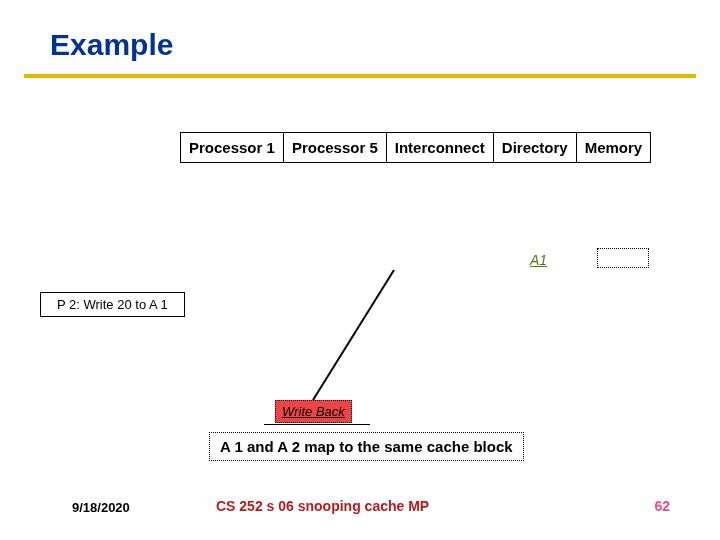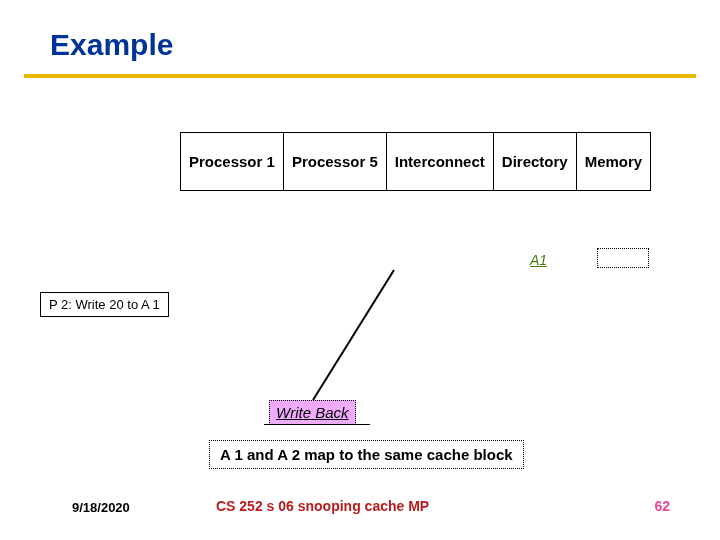--- a/index.html
+++ b/index.html
@@ -29,21 +29,21 @@
     background: #e6b800;
   }
   .tbl {
     position: absolute;
     top: 132px;
     left: 180px;
     border-collapse: collapse;
   }
   .tbl th {
     border: 1px solid #000;
-    padding: 20px 8px;
+    padding: 6px 8px;
     font-size: 15px;
     font-weight: bold;
     background: #fff;
   }
   
   .tbl th + th { border-left-style: dotted; }
   .tbl th:nth-child(4) { border-left-style: solid; }
 
   .a1 {
     position: absolute;
@@ -64,33 +64,33 @@
     border-left: 1px dotted #000;
     border-right: 1px dotted #000;
     border-bottom: 1px dotted #000;
   }
   .p2box {
     position: absolute;
     left: 40px;
     top: 292px;
     border: 1px solid #000;
     font-size: 13px;
-    padding: 4px 8px;
+    padding: 4px 16px;
     background: #fff;
   }
   .wbbox {
     position: absolute;
-    left: 269px;
+    left: 275px;
     top: 400px;
     border: 1px dotted #000;
-    font-size: 15px;
+    font-size: 13px;
     font-style: italic;
     text-decoration: underline;
     padding: 3px 6px;
-    background: #f0abfc;
+    background: #ef4444;
   }
   .wb-underline {
     position: absolute;
     left: 264px;
     top: 424px;
     width: 106px;
     height: 0;
     border-top: 1px solid #000;
   }
   .mapbox {
@@ -98,21 +98,20 @@
     left: 209px;
     top: 432px;
     border-top: 1px dotted #000;
     border-left: 1px dotted #000;
     border-right: 1px dotted #000;
     border-bottom: 1px dotted #000;
     font-size: 15px;
     font-weight: bold;
     padding: 5px 10px;
     background: #fff;
-    margin-top: 8px;
   }
   .svg-layer {
     position: absolute;
     left: 0; top: 0;
     width: 720px; height: 540px;
     pointer-events: none;
   }
   .footer-date {
     position: absolute;
     left: 72px;

